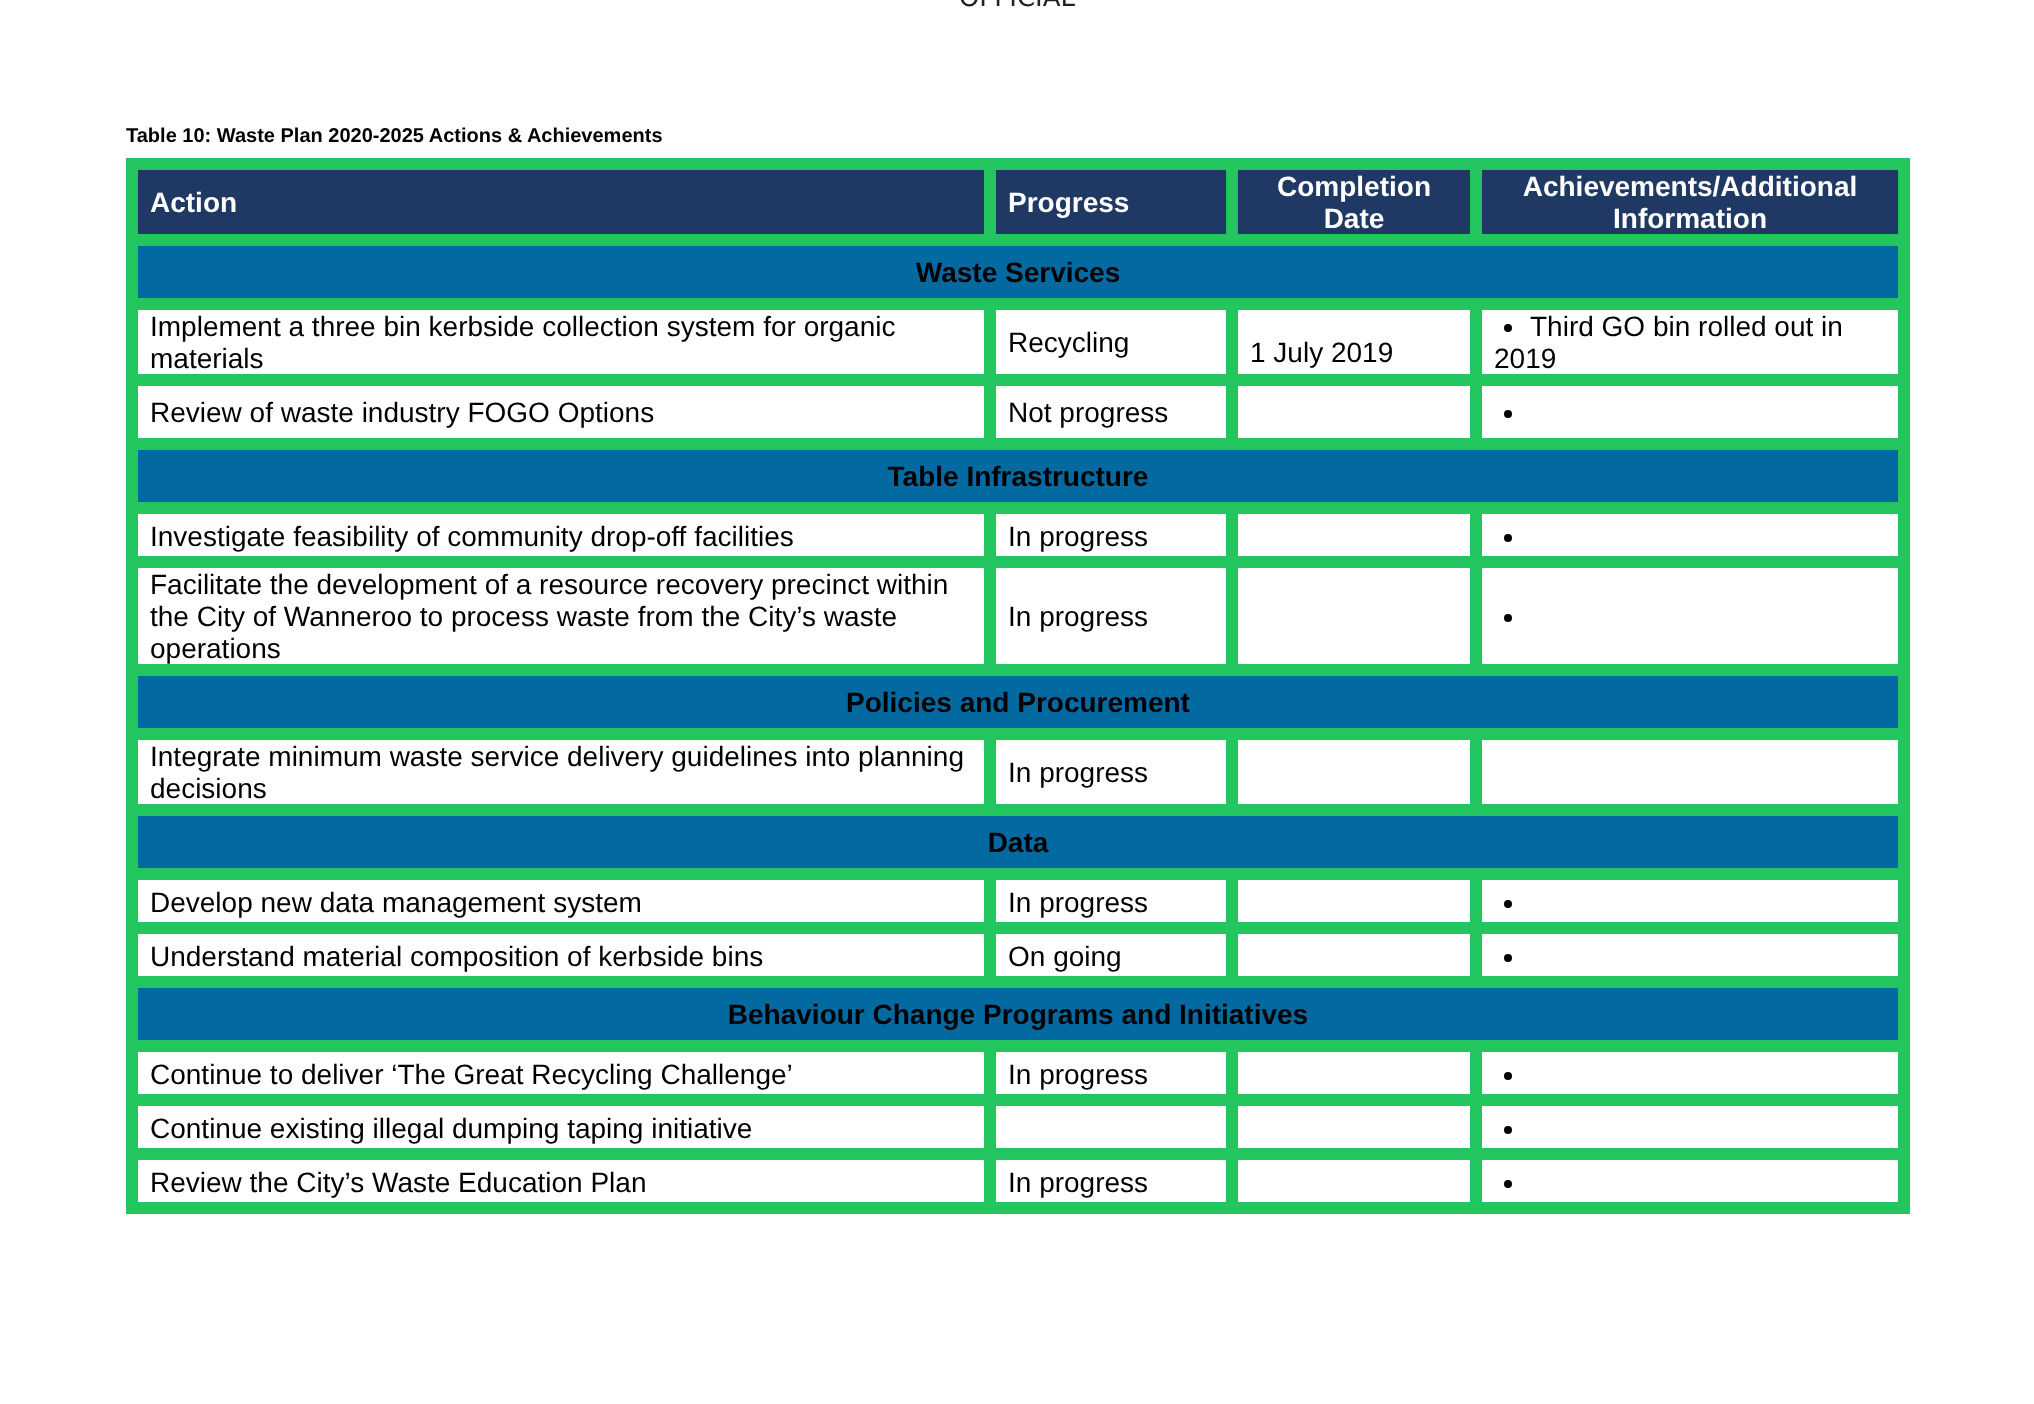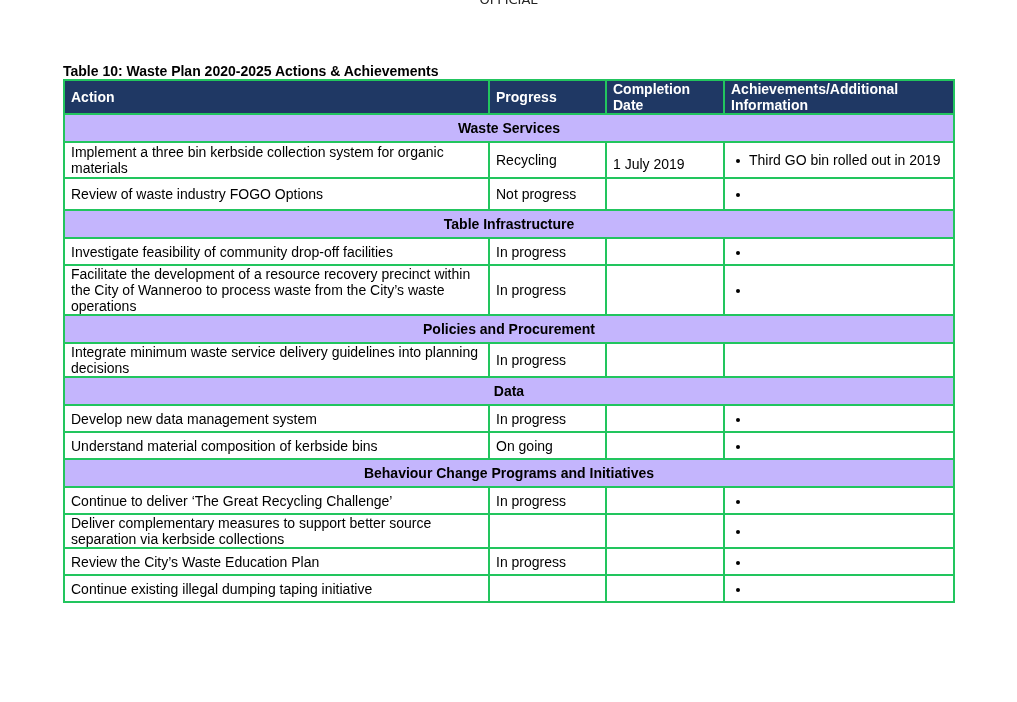--- a/index.html
+++ b/index.html
@@ -1,24 +1,24 @@
 <!DOCTYPE html>
 <html><head>
   <meta charset="utf-8">
   <style>
     html, body { margin: 0; padding: 0; background: #ffffff; }
     body { width: 1017px; height: 702px; position: relative; overflow: hidden; font-family: "Liberation Sans", sans-serif; color: #000; }
     .official { position: absolute; top: -8px; left: 0; width: 1017px; text-align: center; font-size: 13px; color: #222; font-family: "DejaVu Sans", sans-serif; }
-    .caption { position: absolute; left: 63px; top: 63px; font-size: 14px; font-weight: bold; }
+    .caption { position: absolute; left: 63px; top: 63px; font-size: 10px; font-weight: bold; }
     table { position: absolute; left: 63px; top: 79px; width: 892px; border-collapse: collapse; font-size: 14px; }
-    td, th { border: 2px solid #22c55e; vertical-align: middle; padding: 0 6px; line-height: 16px; }
+    td, th { border: 6px solid #22c55e; vertical-align: middle; padding: 0 6px; line-height: 16px; }
     th { background: #1f3864; color: #fff; font-weight: bold; height: 32px; }
     th.left { text-align: left; }
-    th.center { text-align: left; }
-    tr.section td { background: #c4b5fd; text-align: center; font-weight: bold; height: 26px; }
+    th.center { text-align: center; }
+    tr.section td { background: #0369a1; text-align: center; font-weight: bold; height: 26px; }
     td.action { width: 411px; }
     td.progress { width: 103px; }
     td.date { width: 104px; vertical-align: top; padding-top: 13px; }
     td.ach { }
     .bullet-dot { display: inline-block; width: 4px; height: 4px; border-radius: 50%; background: #000; margin-left: 5px; margin-right: 9px; vertical-align: middle; }
   </style>
 </head>
 <body>
 
 <div class="official">OFFICIAL</div>
@@ -90,32 +90,26 @@
       </tr>
       <tr class="section">
         <td colspan="4">Behaviour Change Programs and Initiatives</td>
       </tr>
       <tr style="height: 27px;">
         <td class="action">Continue to deliver ‘The Great Recycling Challenge’</td>
         <td class="progress">In progress</td>
         <td class="date"></td>
         <td class="ach"><span class="bullet-dot"></span><span></span></td>
       </tr>
-      <tr style="height: 33px;">
-        <td class="action">Deliver complementary measures to support better source separation via kerbside collections</td>
+      <tr style="height: 27px;">
+        <td class="action">Continue existing illegal dumping taping initiative</td>
         <td class="progress"></td>
         <td class="date"></td>
         <td class="ach"><span class="bullet-dot"></span><span></span></td>
       </tr>
       <tr style="height: 27px;">
         <td class="action">Review the City’s Waste Education Plan</td>
         <td class="progress">In progress</td>
         <td class="date"></td>
         <td class="ach"><span class="bullet-dot"></span><span></span></td>
       </tr>
-      <tr style="height: 27px;">
-        <td class="action">Continue existing illegal dumping taping initiative</td>
-        <td class="progress"></td>
-        <td class="date"></td>
-        <td class="ach"><span class="bullet-dot"></span><span></span></td>
-      </tr>
     </tbody>
 </table>
 
 </body></html>

